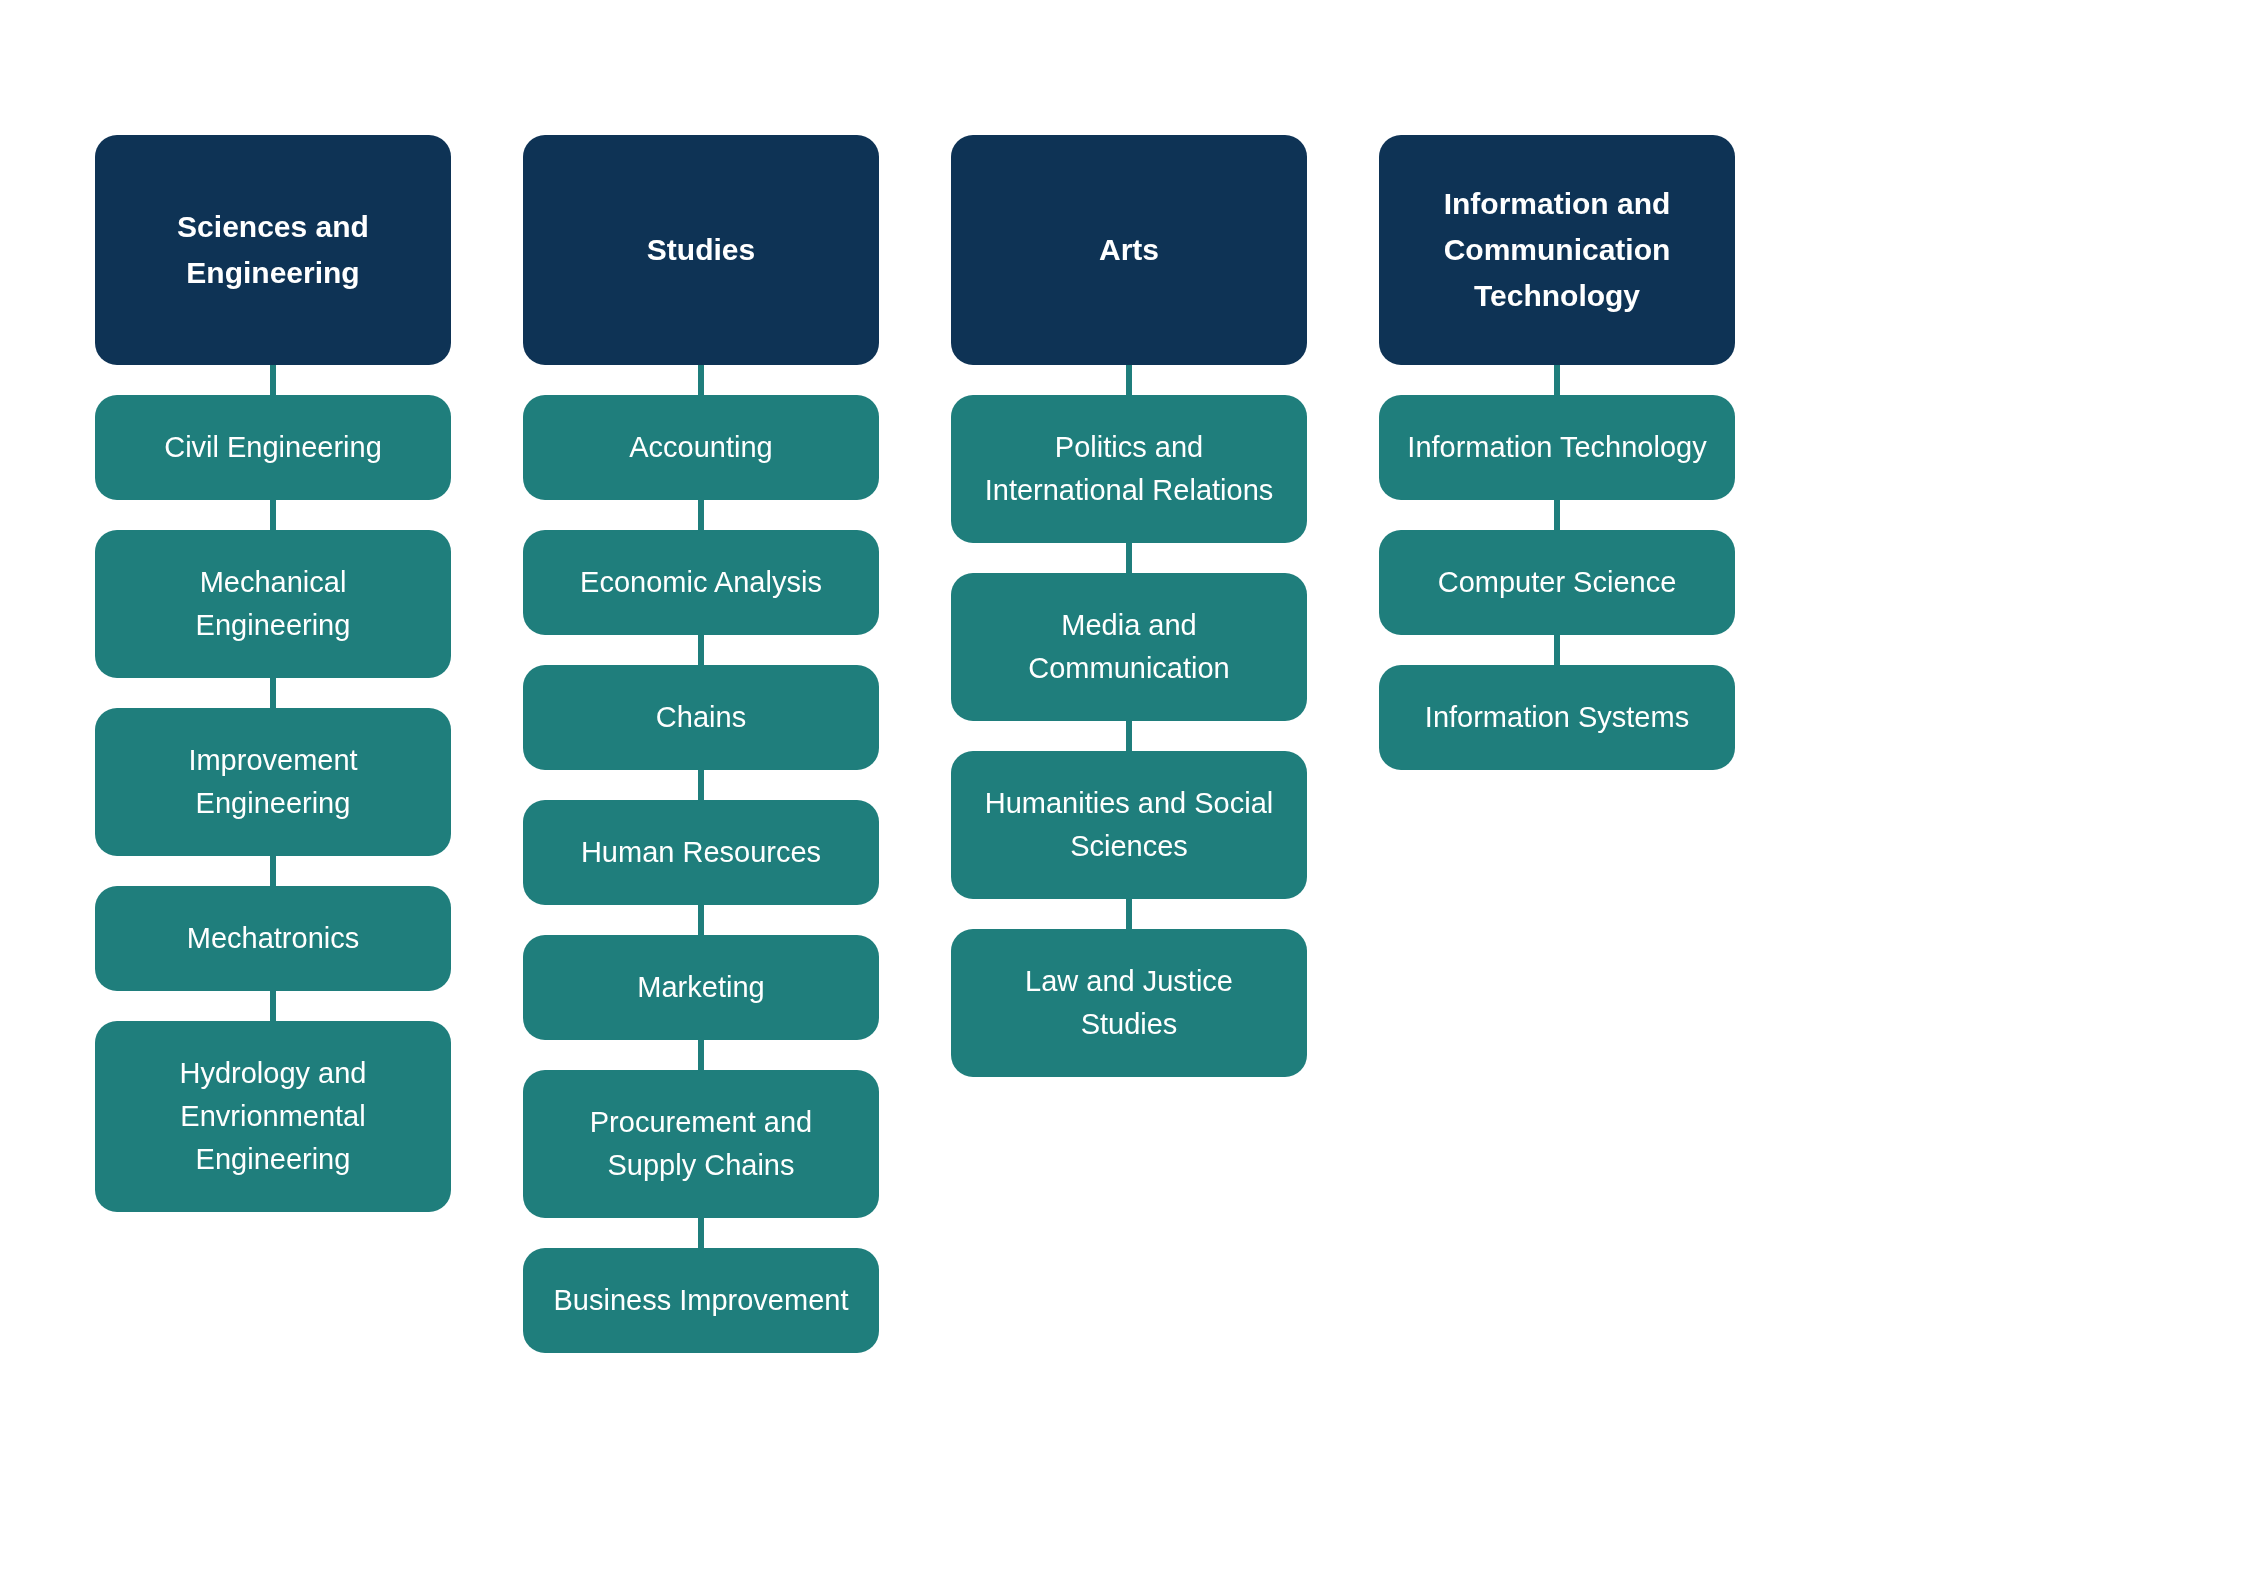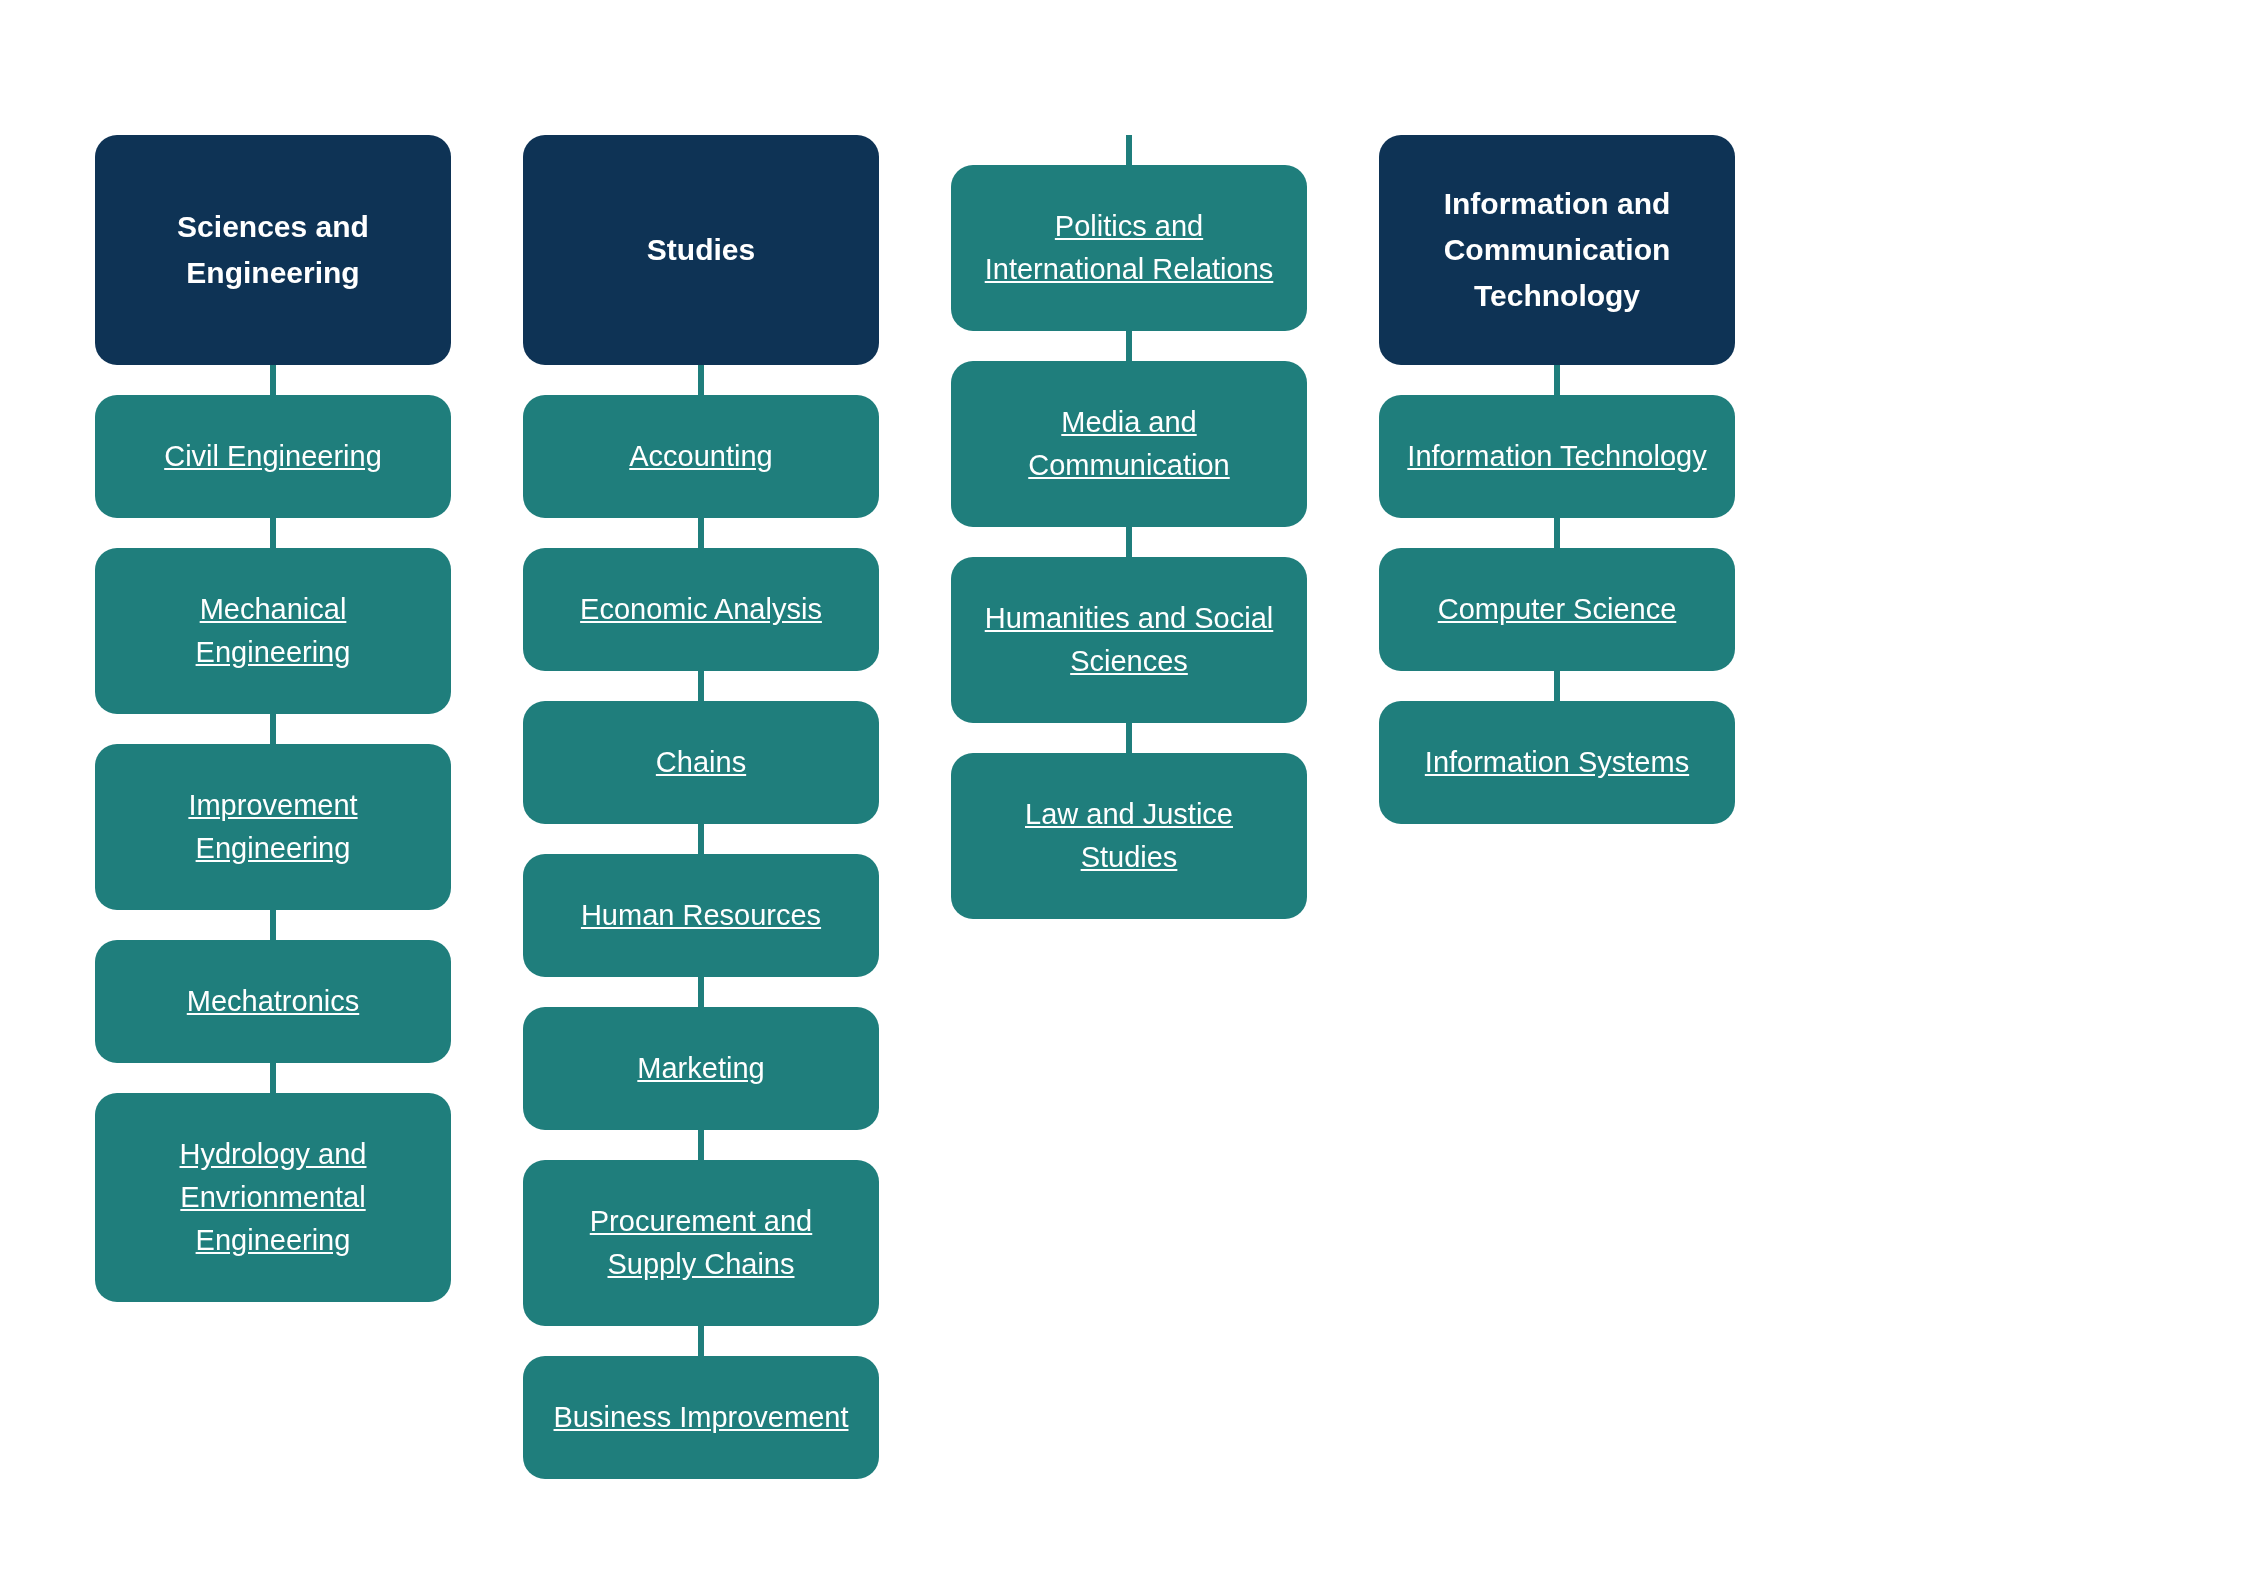--- a/index.html
+++ b/index.html
@@ -48,22 +48,21 @@
     width: 356px;
     background: #1f7e7c;
     border-radius: 22px;
     display: flex;
     align-items: center;
     justify-content: center;
     text-align: center;
     color: #ffffff;
     font-size: 29px;
     line-height: 43px;
-    padding: 40px 26px;
-    text-decoration: underline;
+    padding: 31px 26px;
   }
   .connector {
     width: 6px;
     height: 30px;
     background: #1f7e7c;
   }
 </style>
 </head>
 <body>
 
@@ -96,20 +95,21 @@
       <div class="item-box">Human Resources</div>
       <div class="connector"></div>
       <div class="item-box">Marketing</div>
       <div class="connector"></div>
       <div class="item-box">Procurement and Supply Chains</div>
       <div class="connector"></div>
       <div class="item-box">Business Improvement</div>
     </div>
 
     <div class="column">
+      <div class="header-box">Arts</div>
       <div class="connector"></div>
       <div class="item-box">Politics and International Relations</div>
       <div class="connector"></div>
       <div class="item-box">Media and Communication</div>
       <div class="connector"></div>
       <div class="item-box">Humanities and Social Sciences</div>
       <div class="connector"></div>
       <div class="item-box">Law and Justice Studies</div>
     </div>
 

